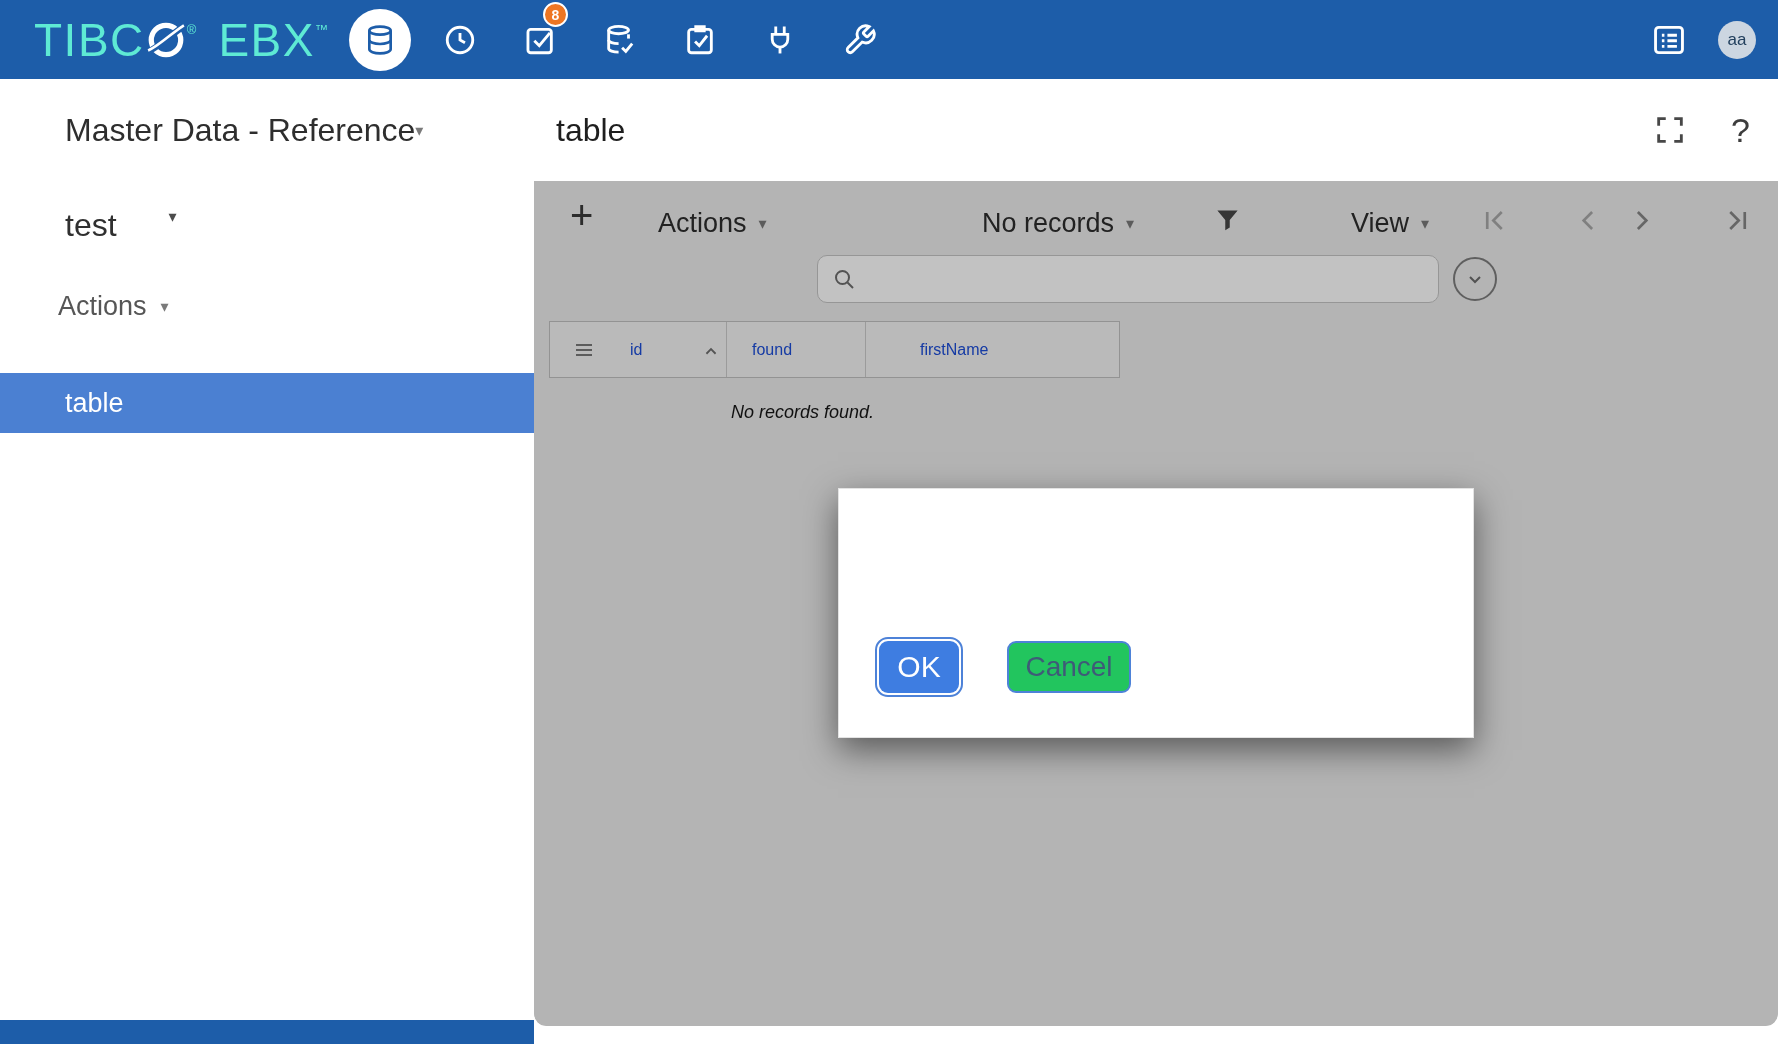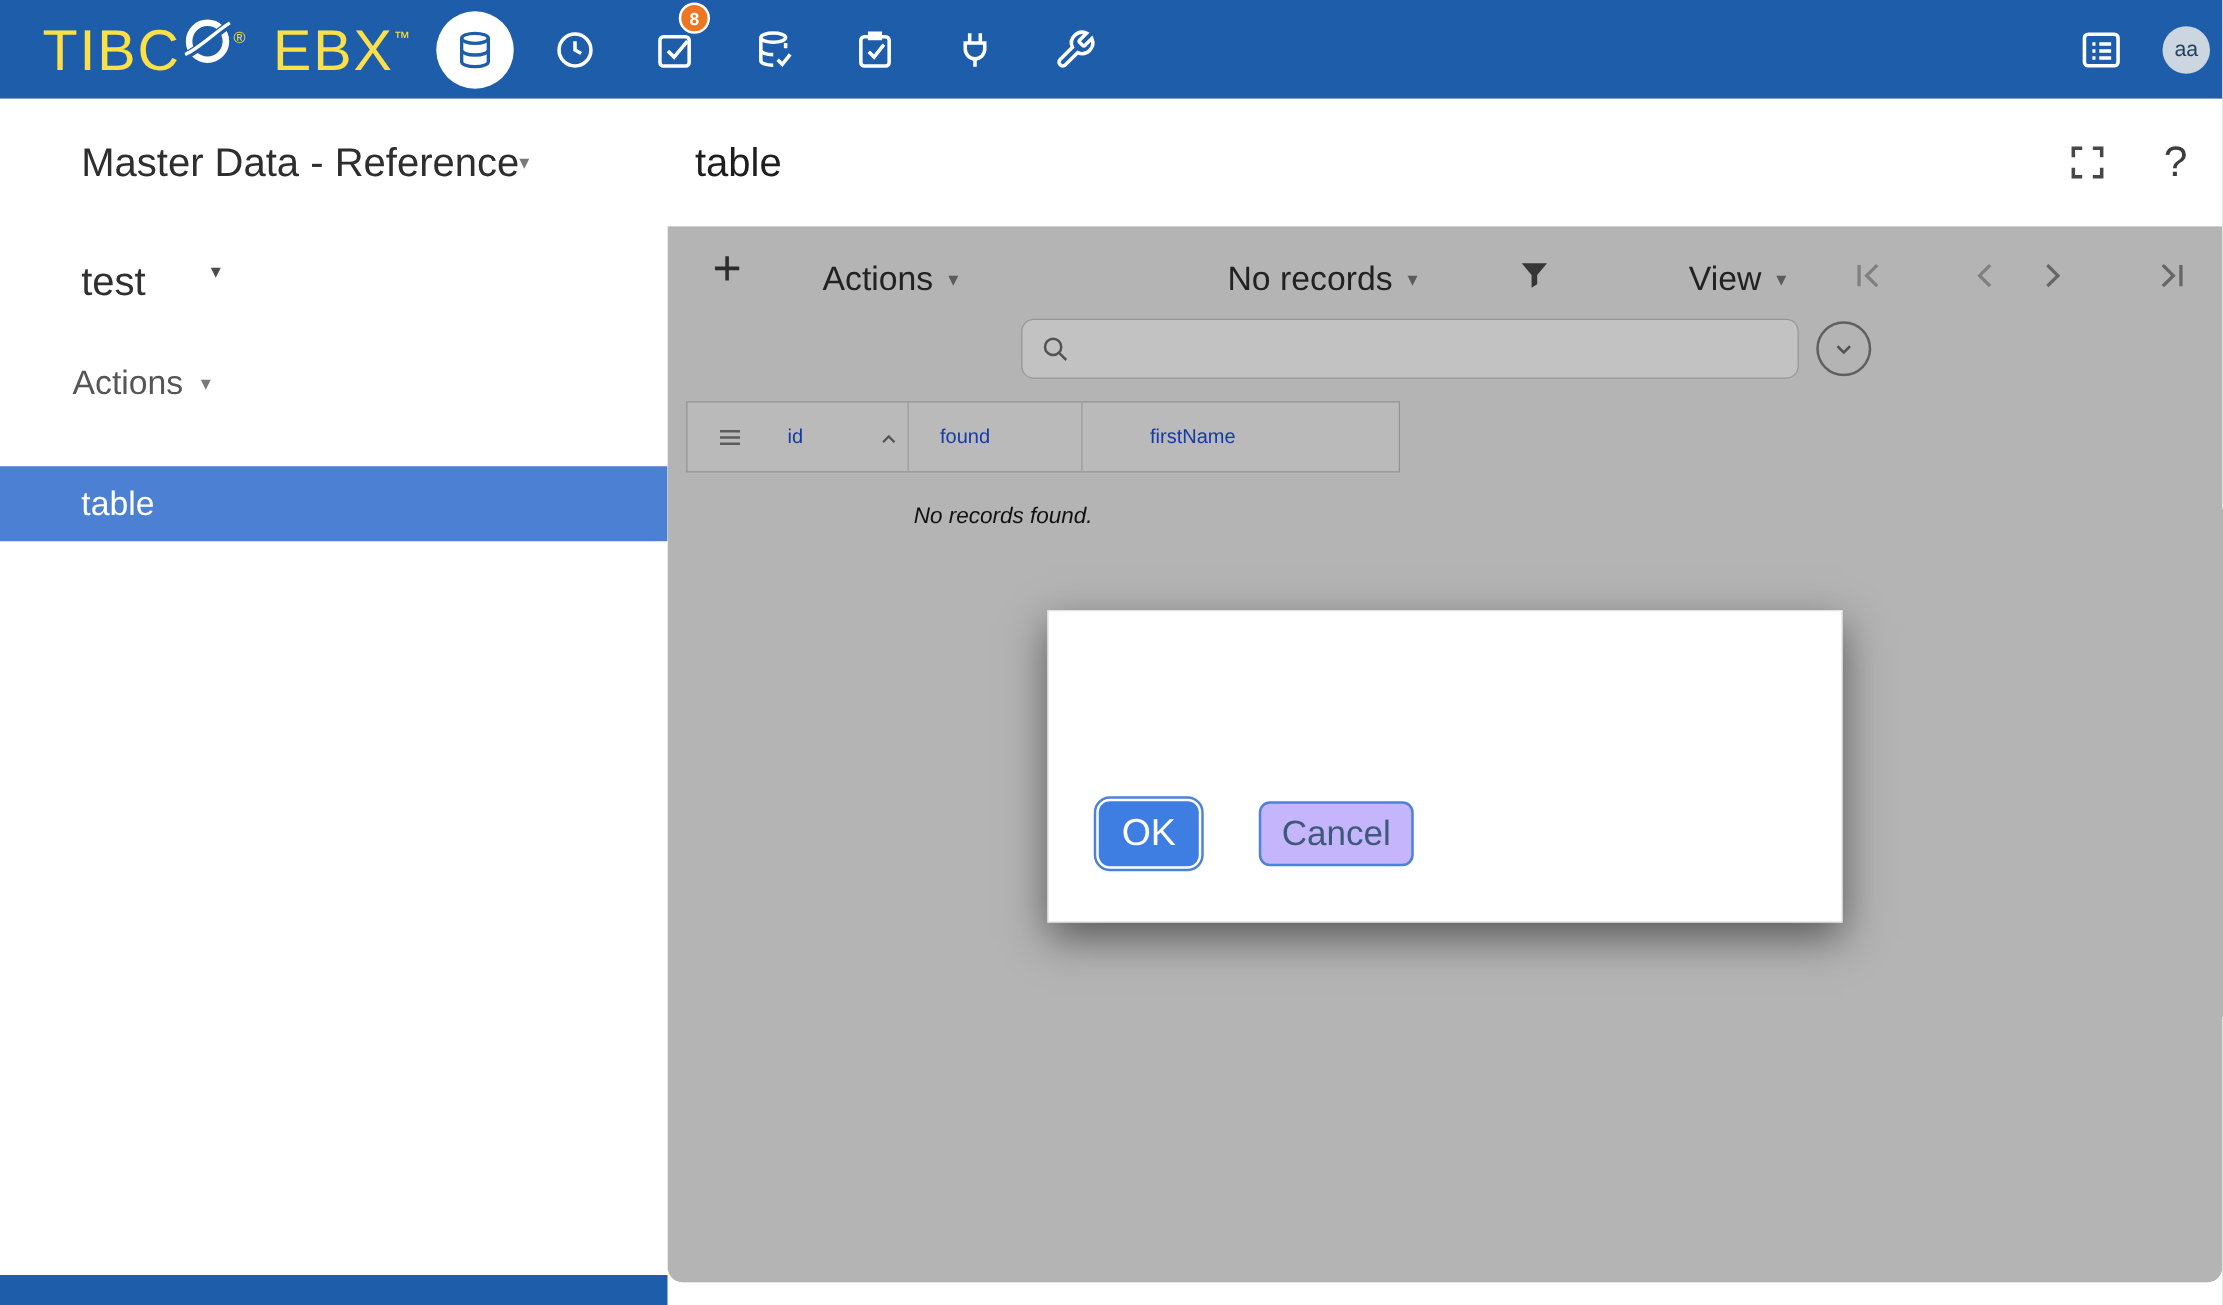--- a/index.html
+++ b/index.html
@@ -1,33 +1,33 @@
 <!DOCTYPE html>
 <html><head>
 <meta charset="utf-8">
 <style>
   * { margin:0; padding:0; box-sizing:border-box; }
   body { background:#fff; font-family:"Liberation Sans", sans-serif; }
   .app { position:relative; width:1778px; height:1044px; background:#fff; overflow:hidden; }
 
   
   .topbar { position:absolute; left:0; top:0; right:0; height:79px; background:#1d5da9; display:flex; align-items:center; }
-  .brand { display:flex; color:#fde047; font-size:46px; font-weight:400; letter-spacing:1.5px; margin-left:34px; white-space:nowrap; }
+  .brand { display:flex; align-items:center; color:#5eead4; font-size:46px; font-weight:400; letter-spacing:1.5px; margin-left:34px; white-space:nowrap; }
   .brand .sup { font-size:13px; align-self:flex-start; margin-top:9px; letter-spacing:0; }
   .logo-o { width:40px; height:40px; margin:0 1px; }
   .brand .ebx { margin-left:22px; }
 
   .top-icons { display:flex; margin-left:12px; height:79px; }
   .icon-cell { width:80px; height:79px; display:grid; place-items:center; position:relative; color:#fff; cursor:pointer; }
   .icon-cell svg { width:34px; height:34px; }
   .icon-circle { width:62px; height:62px; background:#fff; border-radius:50%; display:grid; place-items:center; color:#1d5da9; }
   .icon-circle svg { width:32px; height:32px; }
   .badge { position:absolute; top:2px; right:12px; min-width:25px; height:25px; border-radius:13px; background:#ee7623; border:2px solid #ffffff; color:#fff; font-size:14px; font-weight:700; display:grid; place-items:center; padding:0 4px; }
 
-  .top-right { margin-left:auto; display:flex; align-items:center; gap:30px; padding-right:10px; color:#fff; }
+  .top-right { margin-left:auto; display:flex; align-items:center; gap:30px; padding-right:22px; color:#fff; }
   .top-right svg { width:38px; height:38px; }
   .avatar { width:38px; height:38px; border-radius:50%; background:#ccd6e1; color:#22405e; font-size:17px; font-weight:500; display:grid; place-items:center; cursor:pointer; }
 
   
   .pageheader { position:absolute; top:79px; left:0; right:0; height:102px; background:#fff; }
   .dataset-selector { position:absolute; left:65px; top:0; height:102px; display:flex; align-items:center; font-size:32px; color:#2e2e2e; cursor:pointer; }
   .caret { font-size:16px; color:#7a7a7a; }
   .page-title { position:absolute; left:556px; top:0; height:102px; display:flex; align-items:center; font-size:32px; font-weight:500; color:#1e1e1e; }
   .header-right { position:absolute; right:28px; top:0; height:102px; display:flex; align-items:center; gap:44px; color:#474747; }
   .header-right svg { width:34px; height:34px; }
@@ -75,21 +75,21 @@
 
   .empty-msg { position:absolute; left:197px; top:221px; font-size:18px; font-style:italic; font-weight:500; color:#161616; }
 
   .dim { position:absolute; inset:0; background:rgba(0,0,0,0.24); z-index:5; border-radius:0 0 12px 12px; }
 
   
   .modal { position:absolute; left:304px; top:307px; width:636px; height:250px; background:#fff; z-index:10; box-shadow:0 12px 32px rgba(0,0,0,0.5); border:1px solid #e3e3e3; }
   .modal-title { position:absolute; top:42px; left:0; right:0; text-align:center; font-size:37px; font-weight:700; color:#0e0e0e; }
   .modal-buttons { position:absolute; left:40px; top:152px; display:flex; gap:48px; }
   .btn-ok { width:80px; height:52px; background:#3e7de1; color:#fff; font-size:30px; border:none; border-radius:9px; outline:2px solid #4d82d8; outline-offset:2px; cursor:pointer; font-family:"Liberation Sans", sans-serif; }
-  .btn-cancel { width:124px; height:52px; background:#c4b5fd; color:#3f5a78; font-size:28px; border:2px solid #4d82d8; border-radius:9px; cursor:pointer; font-family:"Liberation Sans", sans-serif; }
+  .btn-cancel { width:124px; height:52px; background:#22c55e; color:#3f5a78; font-size:28px; border:2px solid #4d82d8; border-radius:9px; cursor:pointer; font-family:"Liberation Sans", sans-serif; }
 </style>
 </head>
 <body>
 
 <div class="app">
 
   <header class="topbar">
     <div class="brand">
       <span>TIBC</span>
         <svg class="logo-o" viewBox="0 0 38 38" fill="none">

